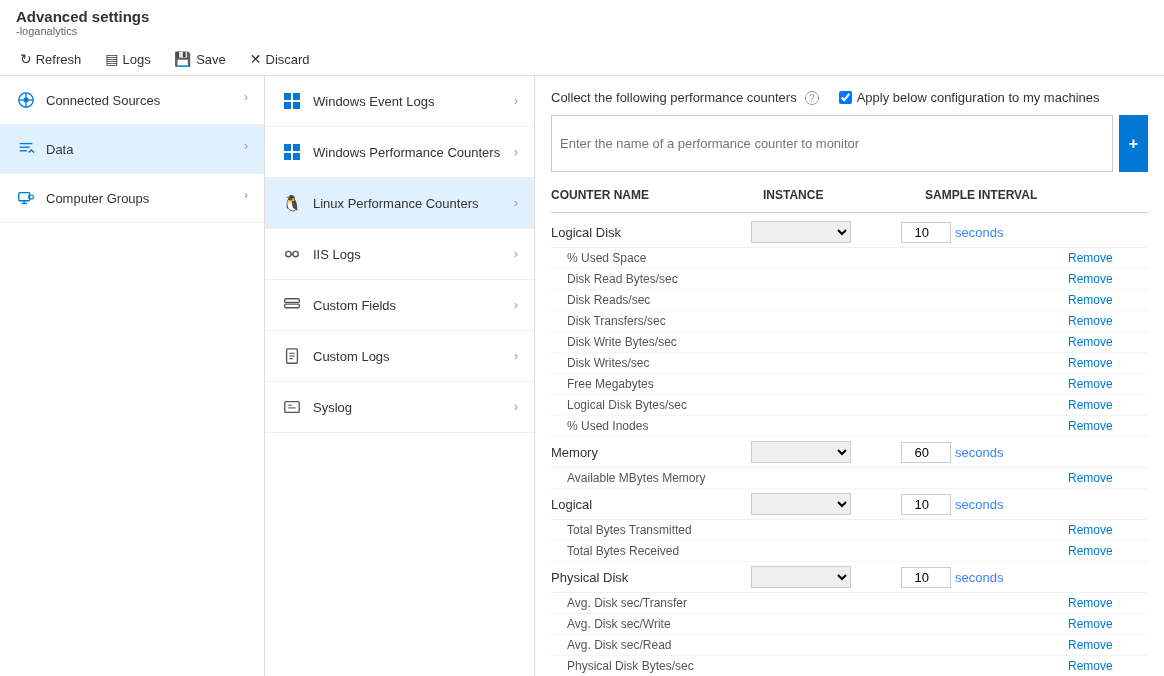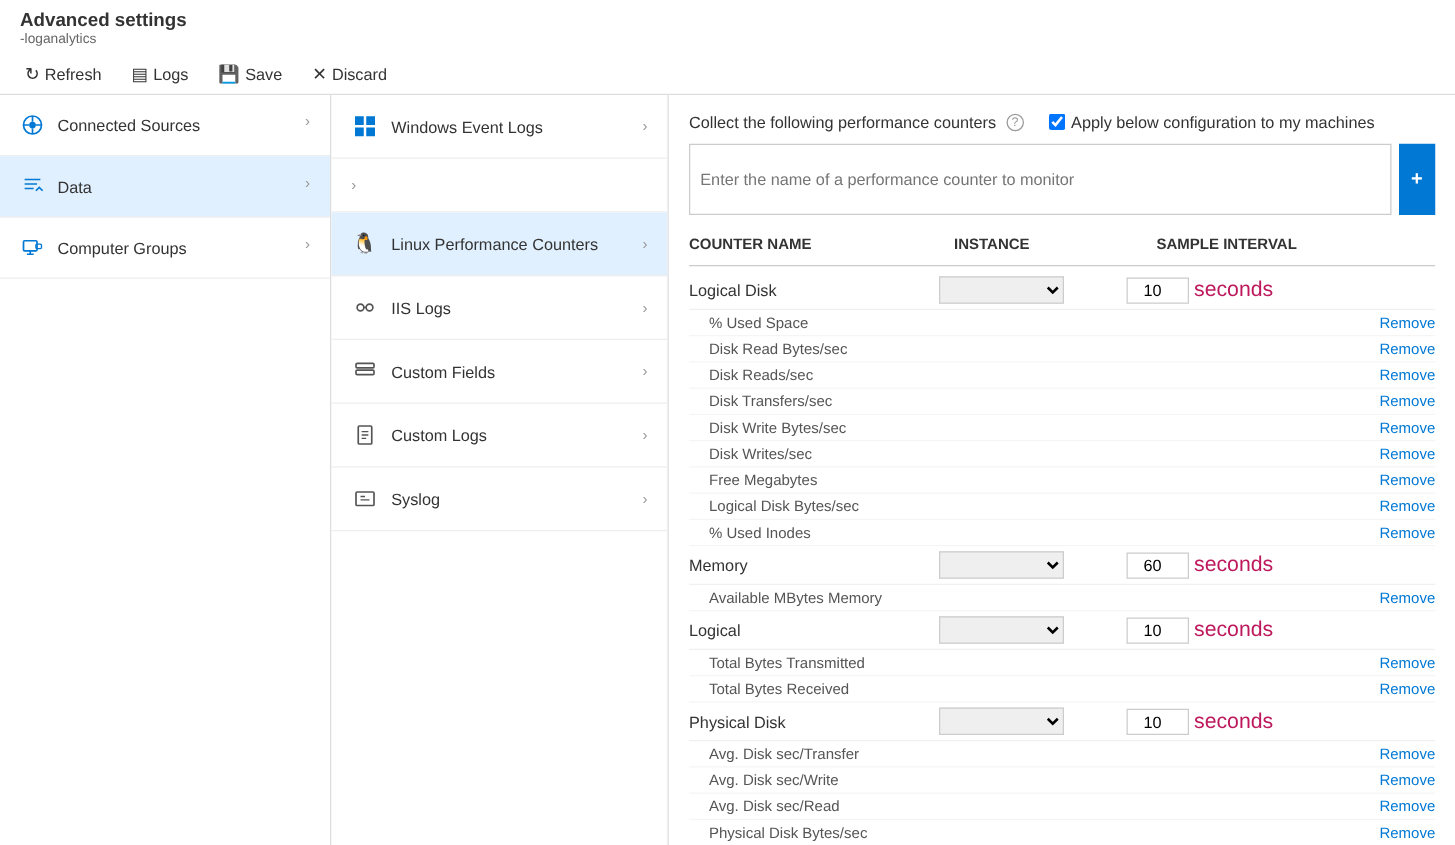--- a/index.html
+++ b/index.html
@@ -46,25 +46,25 @@
 
     
     .table-header { display: grid; grid-template-columns: 200px 150px 180px 80px; gap: 12px; border-bottom: 1px solid #ccc; padding-bottom: 6px; margin-bottom: 4px; }
     .table-header-cell { font-size: 12px; font-weight: 600; color: #333; text-transform: uppercase; padding: 4px 0; }
     .counter-group-row { display: grid; grid-template-columns: 200px 150px 180px 80px; align-items: center; padding: 4px 0; border-bottom: 1px solid #f0f0f0; }
     .counter-group-name { font-size: 13px; font-weight: 500; color: #333; }
     .counter-instance { display: flex; align-items: center; }
     .counter-instance select { border: 1px solid #ccc; padding: 2px 4px; font-size: 12px; min-width: 100px; appearance: auto; }
     .counter-interval { display: flex; align-items: center; gap: 4px; }
     .counter-interval input { width: 50px; border: 1px solid #ccc; padding: 2px 6px; font-size: 13px; text-align: right; }
-    .counter-interval-label { font-size: 17px; color: #be185d; }
+    .counter-interval-label { font-size: 13px; color: #3b82f6; }
 
     .counter-sub-row { display: grid; grid-template-columns: 200px 1fr 80px; padding: 3px 0 3px 16px; border-bottom: 1px solid #f5f5f5; align-items: center; }
     .counter-sub-name { font-size: 12px; color: #555; }
-    .counter-remove { color: #0078d4; cursor: pointer; font-size: 12px; text-align: right; }
+    .counter-remove { color: #0078d4; cursor: pointer; font-size: 12px; text-align: left; }
 
     .help-icon { display: inline-block; width: 14px; height: 14px; border-radius: 50%; border: 1px solid #999; text-align: center; line-height: 13px; font-size: 10px; color: #999; cursor: pointer; }
   </style>
 </head>
 <body>
 
 <div class="header">
   <div class="header-title">Advanced settings</div>
   <div class="header-sub">-loganalytics</div>
   <div class="toolbar">
@@ -147,20 +147,31 @@
               <span></span>
               <span></span>
             </div>
         </div>
         <span>Windows Event Logs</span>
       </div>
       <span class="sidebar-chevron">›</span>
     </div>
 
     <div class="middle-item">
+      <div class="middle-item-left">
+        <div class="middle-icon">
+          <div class="win-icon">
+              <span></span>
+              <span></span>
+              <span></span>
+              <span></span>
+            </div>
+        </div>
+        <span>Windows Performance Counters</span>
+      </div>
       <span class="sidebar-chevron">›</span>
     </div>
 
     <div class="middle-item active">
       <div class="middle-item-left">
         <div class="middle-icon">
           <span class="linux-icon">🐧</span>
         </div>
         <span>Linux Performance Counters</span>
       </div>

